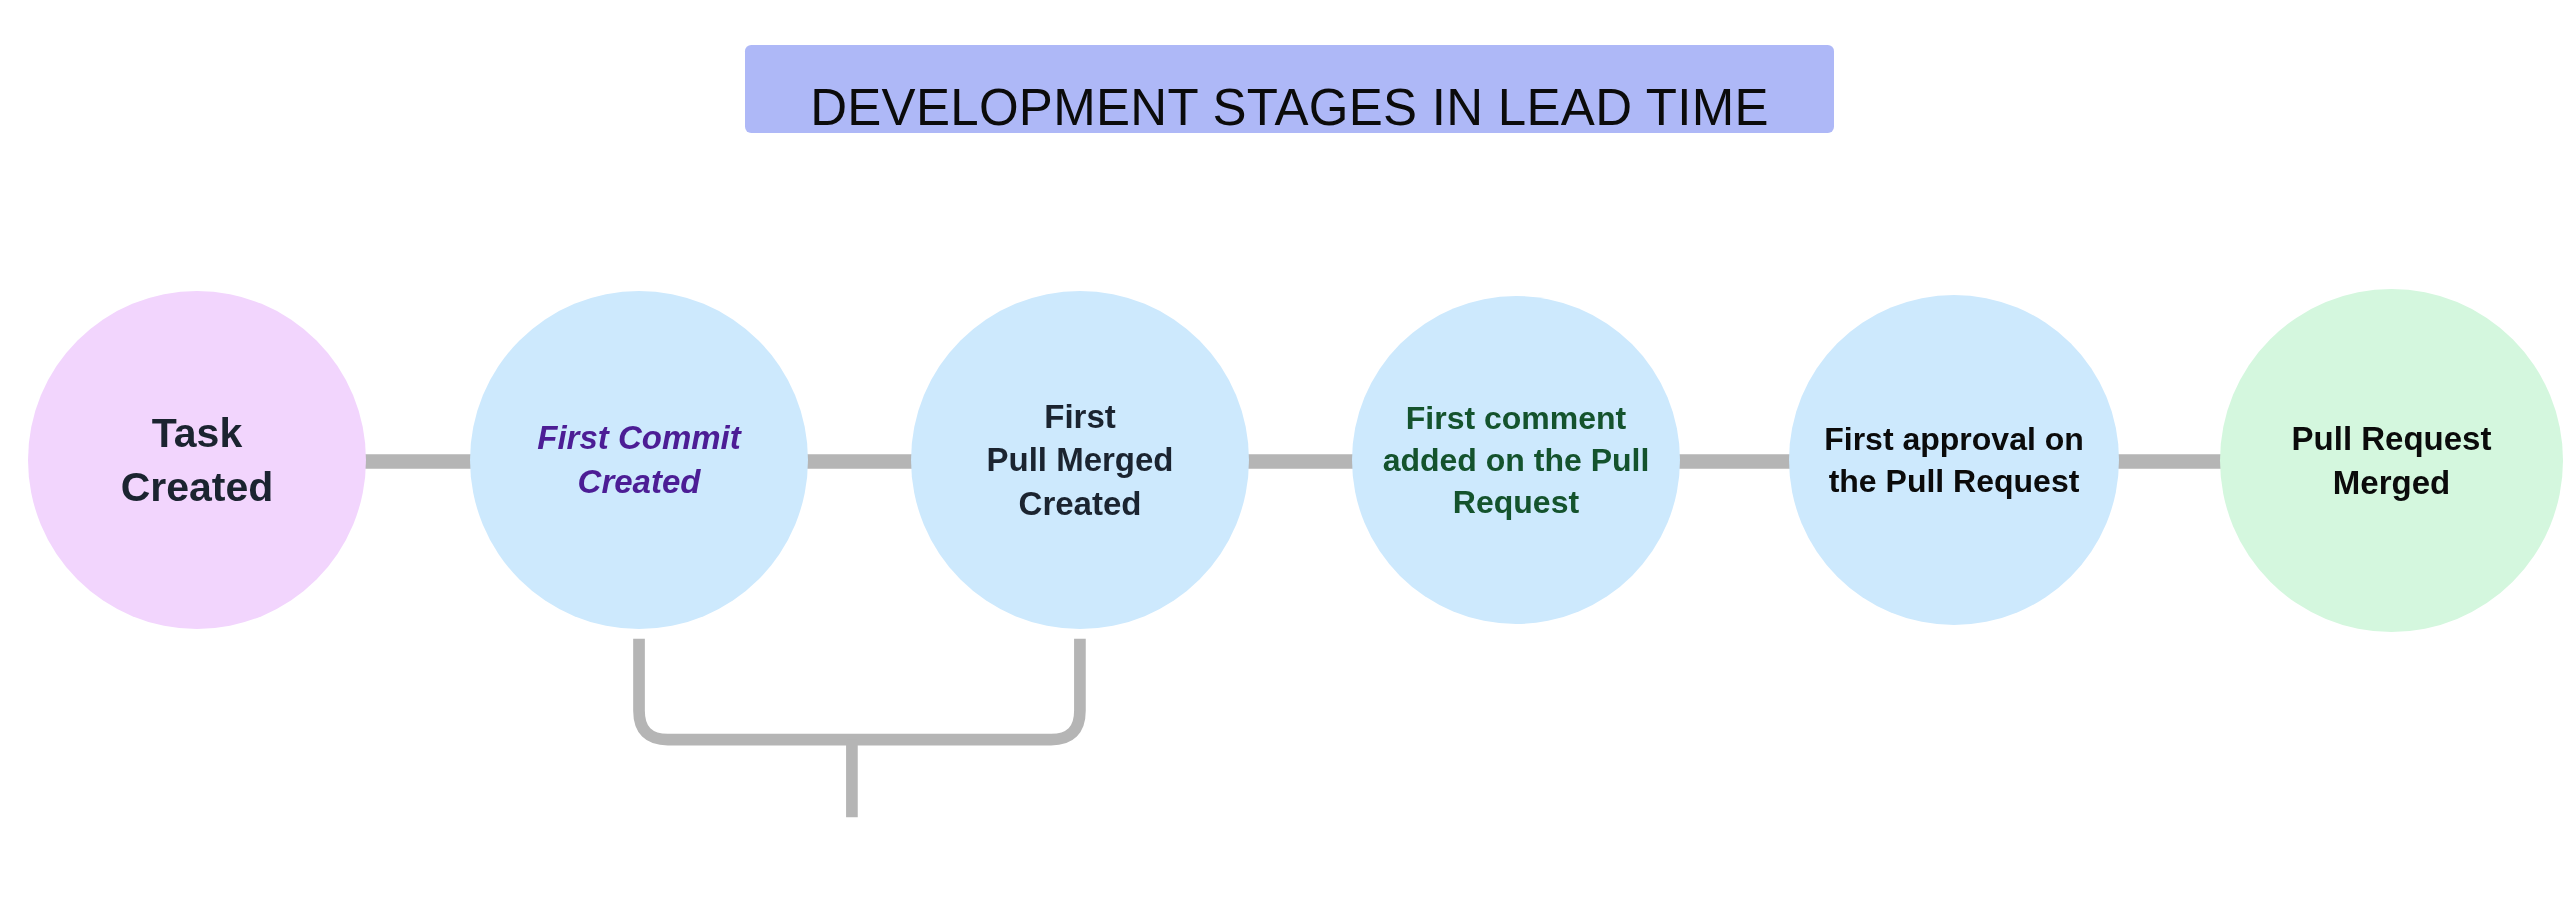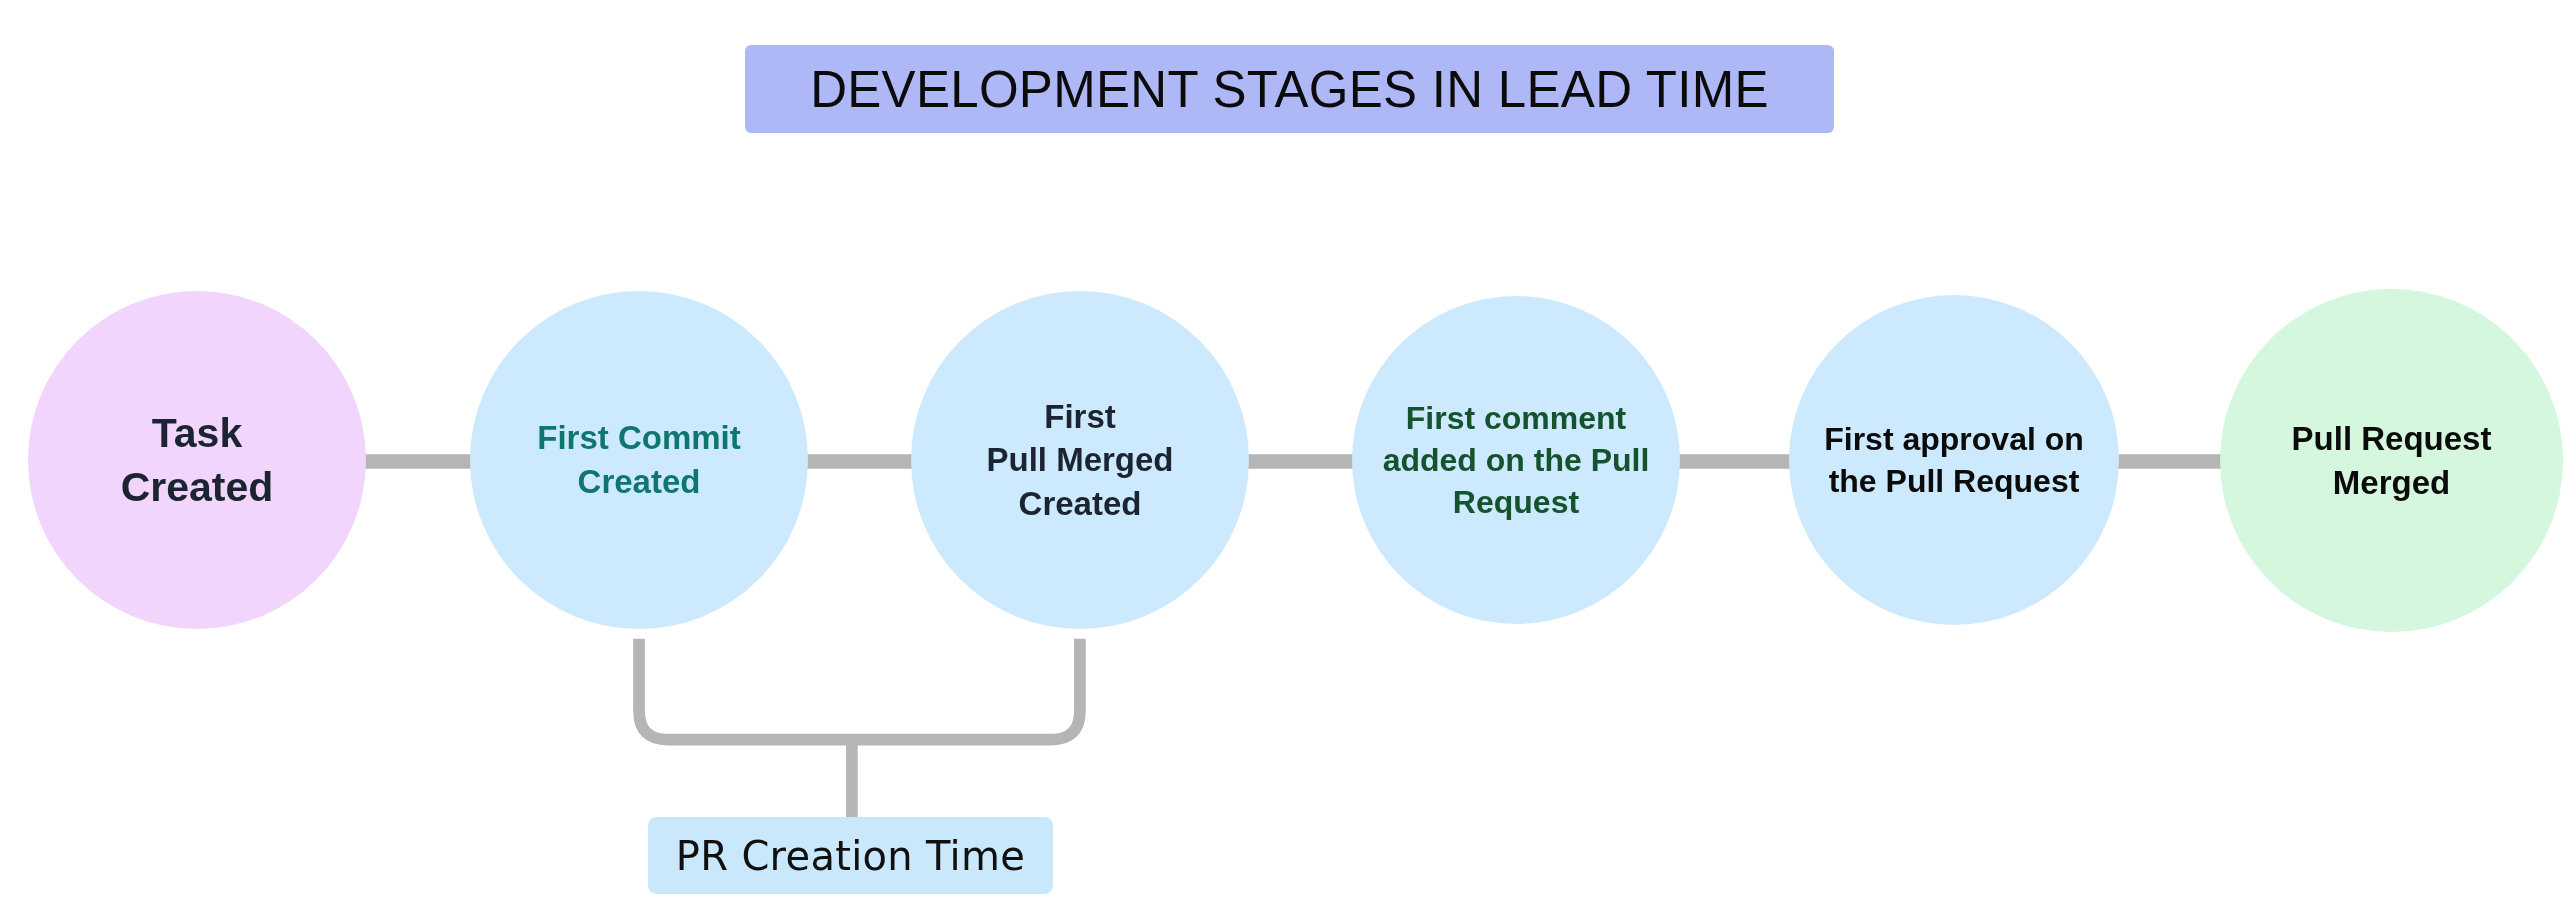--- a/index.html
+++ b/index.html
@@ -21,21 +21,21 @@
   
   #diagram-title {
     position: absolute;
     left: 745px;
     top: 45px;
     width: 1089px;
     height: 88px;
     background: #aeb8f7;
     border-radius: 6.2px;
     display: flex;
-    align-items: center;
+    align-items: flex-end;
     justify-content: center;
     box-sizing: border-box;
     padding: 0 12.4px;
   }
   #diagram-title .title-text {
     font-family: "Liberation Sans", sans-serif;
     font-size: 51px;
     font-weight: 400;
     letter-spacing: 0.3px;
     color: #0b0b0b;
@@ -115,21 +115,21 @@
         <line x1="1240" y1="1077" x2="1240" y2="1190" stroke="#b5b5b5" stroke-width="17"></line>
       </g>
   </svg>
 
   <div id="nodes-layer">
       <div class="node" style="left: 28px; top: 291px; width: 338px; height: 338px; background: rgb(242, 213, 253);">
         <span class="node-label" style="font-size: 41px; color: rgb(27, 36, 48);">Task
 Created</span>
       </div>
       <div class="node" style="left: 470px; top: 291px; width: 338px; height: 338px; background: rgb(205, 233, 253);">
-        <span class="node-label" style="font-size: 33px; color: #0f766e;">First Commit
+        <span class="node-label" style="font-size: 33px; color: #4c1d95; font-style: italic;">First Commit
 Created</span>
       </div>
       <div class="node" style="left: 911px; top: 291px; width: 338px; height: 338px; background: rgb(205, 233, 253);">
         <span class="node-label" style="font-size: 33px; color: rgb(27, 36, 48);">First
 Pull Merged
 Created</span>
       </div>
       <div class="node" style="left: 1352px; top: 296px; width: 328px; height: 328px; background: rgb(205, 233, 253);">
         <span class="node-label" style="font-size: 32px; color: #14532d;">First comment
 added on the Pull
@@ -138,18 +138,15 @@
       <div class="node" style="left: 1789px; top: 295px; width: 330px; height: 330px; background: rgb(205, 233, 253);">
         <span class="node-label" style="font-size: 32px; color: rgb(11, 11, 11);">First approval on
 the Pull Request</span>
       </div>
       <div class="node" style="left: 2220px; top: 289px; width: 343px; height: 343px; background: rgb(212, 247, 222);">
         <span class="node-label" style="font-size: 33px; color: rgb(11, 11, 11);">Pull Request
 Merged</span>
       </div>
     </div>
 
-  <div id="edge-label-pr" style="background: rgb(201, 232, 251);">
-    <span class="edge-text" style="color: rgb(16, 16, 16);">PR Creation Time</span>
-  </div>
 
 </div>
 
 
 </body></html>

